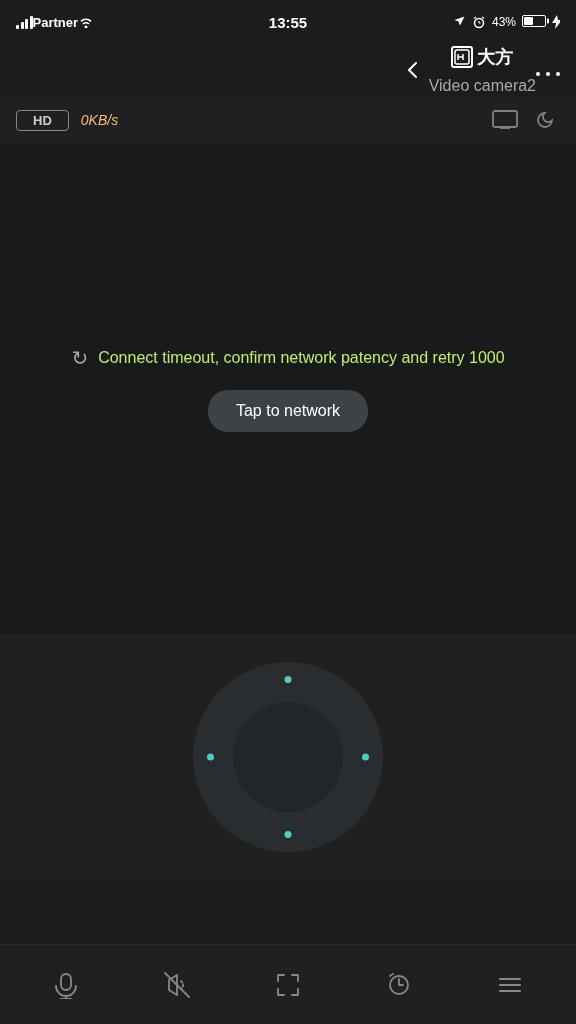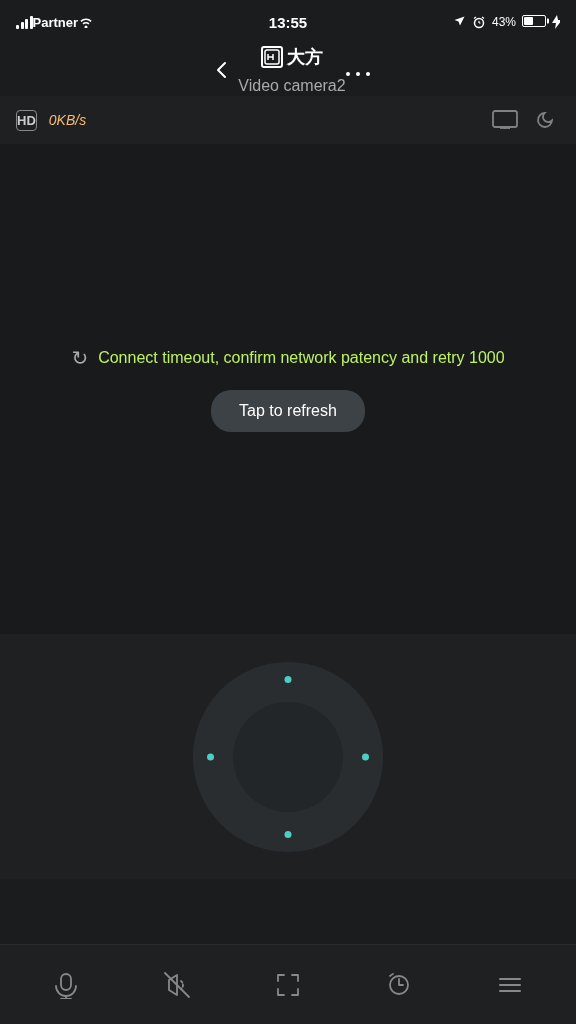--- a/index.html
+++ b/index.html
@@ -78,21 +78,21 @@
       border-radius: 1px;
     }
 
     
     .nav-header {
       width: 100%;
       height: 52px;
       background: #1a1c1e;
       display: flex;
       align-items: center;
-      justify-content: center;
+      justify-content: flex-end;
       padding: 0 16px;
     }
 
     .nav-back {
       width: 32px;
       height: 32px;
       display: flex;
       align-items: center;
       justify-content: center;
       cursor: pointer;
@@ -142,21 +142,21 @@
       background: #1e2022;
       display: flex;
       align-items: center;
       padding: 0 16px;
       gap: 12px;
     }
 
     .hd-badge {
       border: 1.5px solid #888;
       border-radius: 4px;
-      padding: 2px 0;
+      padding: 2px 16px;
       font-size: 13px;
       color: #ccc;
       font-weight: 600;
     }
 
     .bandwidth {
       font-size: 14px;
       color: #fdba74;
       font-style: italic;
     }
@@ -425,21 +425,21 @@
     </div>
   </div>
 </div>
 
 <div class="video-area">
   <div class="error-container">
     <div class="error-text-row">
       <span class="refresh-icon-small">↻</span>
       <span class="error-message">Connect timeout, confirm network patency and retry 1000</span>
     </div>
-    <button class="tap-refresh-btn">Tap to refresh</button>
+    <button class="tap-refresh-btn">Tap to network</button>
   </div>
 </div>
 
 <div class="dpad-area">
   <div class="dpad-ring">
     <div class="dpad-dot dot-top"></div>
     <div class="dpad-dot dot-left"></div>
     <div class="dpad-dot dot-right"></div>
     <div class="dpad-dot dot-bottom"></div>
     <div class="dpad-center"></div>

